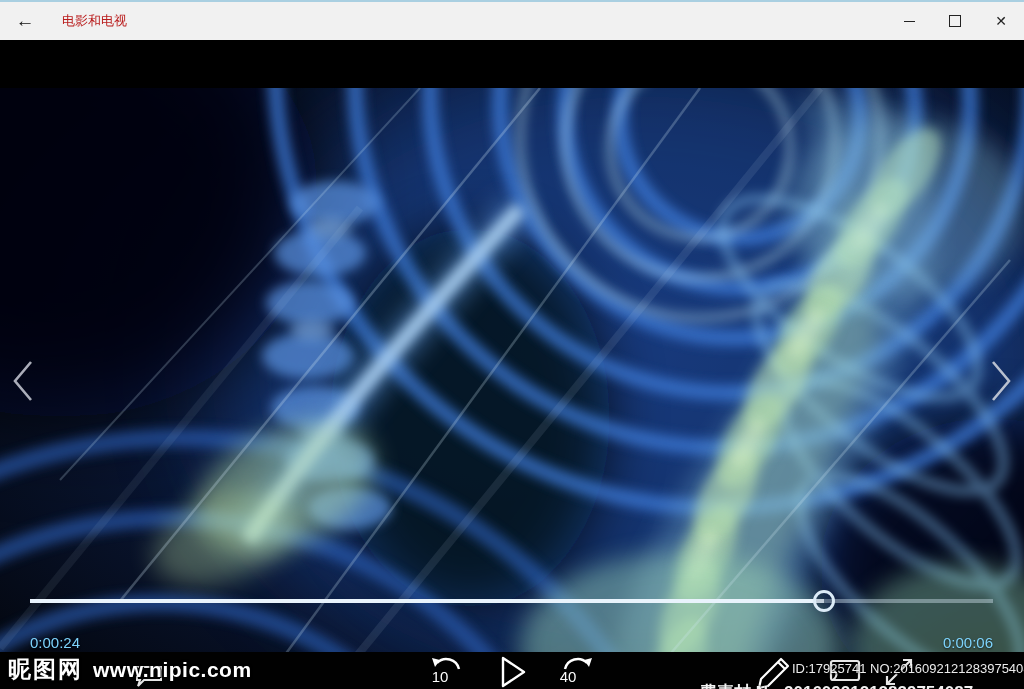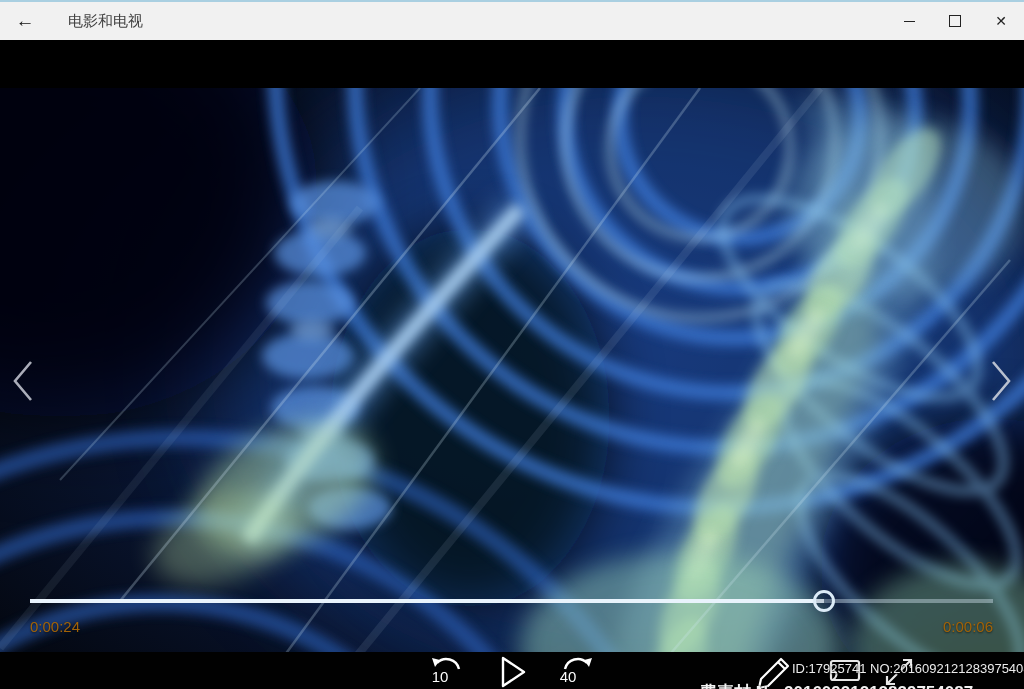--- a/index.html
+++ b/index.html
@@ -11,21 +11,21 @@
   
   .titlebar{
     position:absolute;top:0;left:0;right:0;height:40px;
     background:#f1f1f1;border-top:2px solid #a9cfe1;
     display:flex;align-items:center;box-sizing:border-box;z-index:40;
   }
   .back-btn{
     width:50px;height:100%;display:flex;align-items:center;justify-content:center;
     font-size:19px;color:#111;cursor:default;
   }
-  .win-title{font-size:15px;color:#404040;margin-left:18px;}
+  .win-title{font-size:13px;color:#b91c1c;margin-left:12px;}
   .caption-group{margin-left:auto;display:flex;height:100%;}
   .caption-btn{
     width:46px;height:100%;display:flex;align-items:center;justify-content:center;
     color:#222;font-size:14px;
   }
   .min-glyph{display:block;width:11px;height:1px;background:#222;}
   .max-glyph{display:block;width:10px;height:10px;border:1px solid #222;}
   
   .letterbox{position:absolute;top:40px;left:0;right:0;height:48px;background:#000;z-index:5;}
   
@@ -38,21 +38,21 @@
     position:absolute;left:30px;top:599px;width:963px;height:4px;
     background:rgba(214,230,243,0.42);z-index:25;
   }
   .seek-fill{height:100%;background:#e9f3fc;width:82.5%;}
   .seek-thumb{
     position:absolute;top:-9px;left:calc(82.5% - 11px);
     width:16px;height:16px;border:3px solid #dcebf7;border-radius:50%;
     background:rgba(18,38,66,0.18);box-sizing:content-box;
   }
   .time-label{
-    position:absolute;top:618px;font-size:15px;color:#a16207;z-index:25;
+    position:absolute;top:634px;font-size:15px;color:#7dd3fc;z-index:25;
     text-shadow:0 1px 2px rgba(0,0,0,.6);
     text-align:center;
   }
   .time-elapsed{left:30px;} .time-remaining{right:31px;}
   
   .controlbar{position:absolute;left:0;right:0;top:652px;height:37px;background:#010101;z-index:28;}
   .ctl{position:absolute;z-index:30;color:#fff;}
   .ctl svg{display:block;}
   .skip-num{
     position:absolute;left:0;right:16px;top:14px;text-align:center;
@@ -273,18 +273,25 @@
       <path d="M 5 22 Q 12 16 5 12" fill="none" stroke="#e8e8e8" stroke-width="2"></path>
     </svg>
   </div>
 
   <div class="ctl" style="left:882px;top:655px;">
     <svg width="34" height="34" viewBox="0 0 34 34">
       <path d="M 21 5 H 29 V 13 M 29 5 L 19 15 M 13 29 H 5 V 21 M 5 29 L 15 19" fill="none" stroke="#e8e8e8" stroke-width="2.2"></path>
     </svg>
   </div>
 
+  <div class="nipic-mark">
+    <svg class="nipic-bubble" width="30" height="24" viewBox="0 0 30 24">
+      <path d="M 3 3 H 27 V 16 H 10 L 4 22 L 6 16 H 3 Z" fill="none" stroke="#fff" stroke-width="2"></path>
+    </svg>
+    <span class="nipic-brand">昵图网</span>
+    <span class="nipic-url">www.nipic.com</span>
+  </div>
 
   <span class="id-mark">ID:17925741 NO:20160921212839754087</span>
 
   <span class="partial-mark">费素材 No:20160921212839754087</span>
 
 </div>
 
 </body></html>

